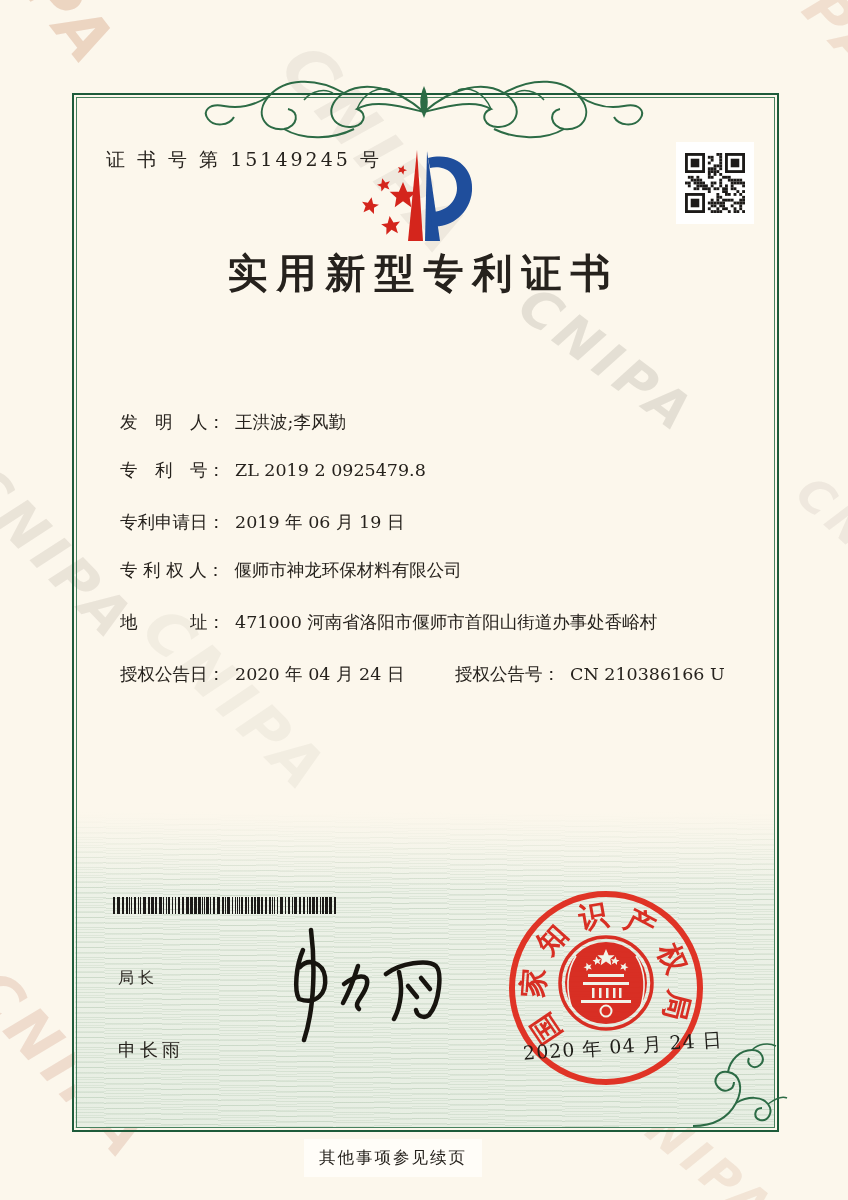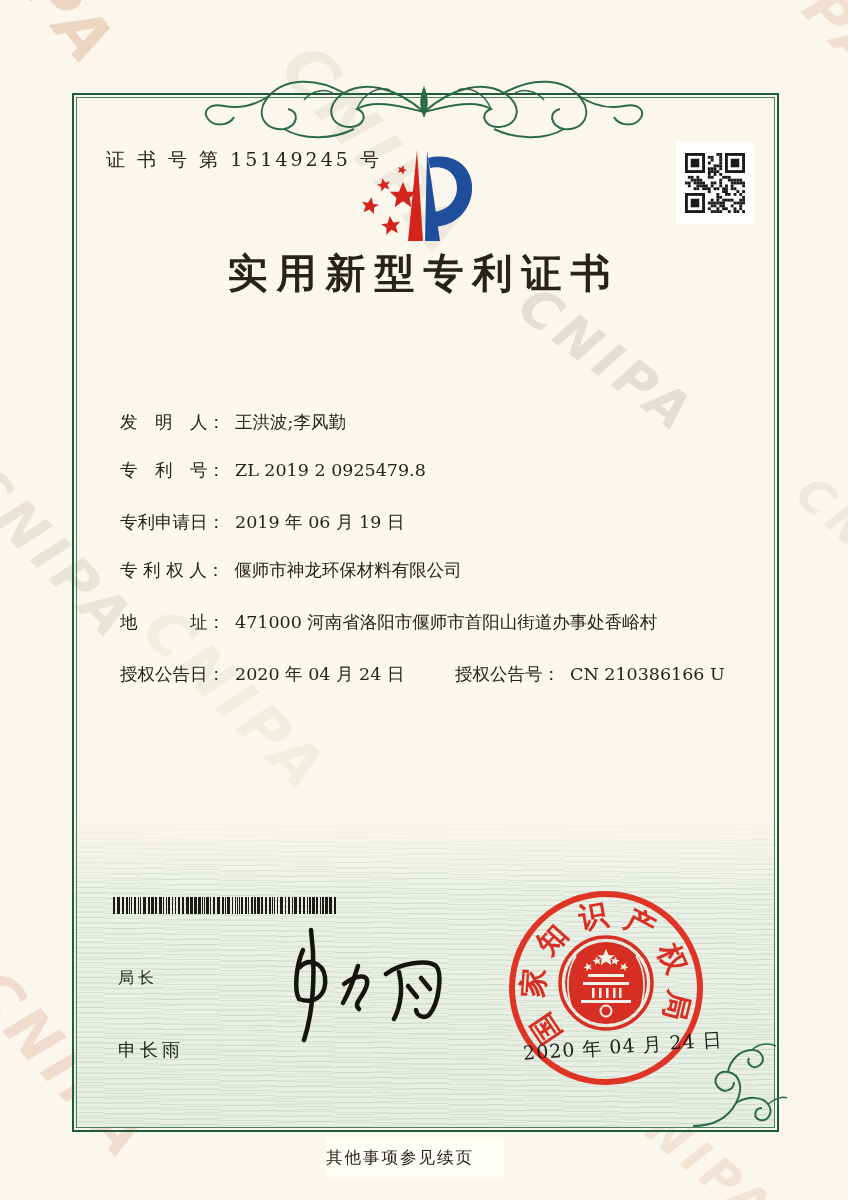--- a/index.html
+++ b/index.html
@@ -67,22 +67,22 @@
              transform:rotate(-10deg);}
   .sealc{position:absolute;left:50%;top:50%;font-size:29px;font-weight:bold;color:#d8251a;
          transform:translate(-50%,-50%) rotate(var(--a)) translateY(-72px);}
   #emblem{position:absolute;left:47px;top:42px;}
   #seal-date{position:absolute;left:14px;top:144px;width:166px;text-align:center;
      font-size:19px;color:#15130f;letter-spacing:1px;transform:rotate(-4deg);white-space:nowrap;}
 
   
   #page-info{position:absolute;left:72px;top:1096px;width:703px;text-align:center;
      font-size:15px;letter-spacing:2px;z-index:4;}
-  #footer-box{position:absolute;left:326px;top:1139px;width:178px;height:38px;background:#fffdf8;
-     z-index:4;display:flex;align-items:center;}
+  #footer-box{position:absolute;left:304px;top:1139px;width:178px;height:38px;background:#fffdf8;
+     z-index:4;display:flex;align-items:center;justify-content:center;}
   #footer-note{font-size:16.5px;letter-spacing:2px;}
 </style>
 </head>
 <body>
 
 <div id="page">
 
   <span class="wm" style="left:-95px;top:-75px;font-size:64px;transform:rotate(52deg);color:rgba(217,170,143,.45)">CNIPA</span>
   <span class="wm" style="left:690px;top:-50px;font-size:58px;transform:rotate(48deg);color:rgba(220,175,150,.33)">CNIPA</span>
   <span class="wm" style="left:250px;top:112px;font-size:66px;transform:rotate(50deg);color:rgba(205,198,185,.28)">CNIPA</span>

